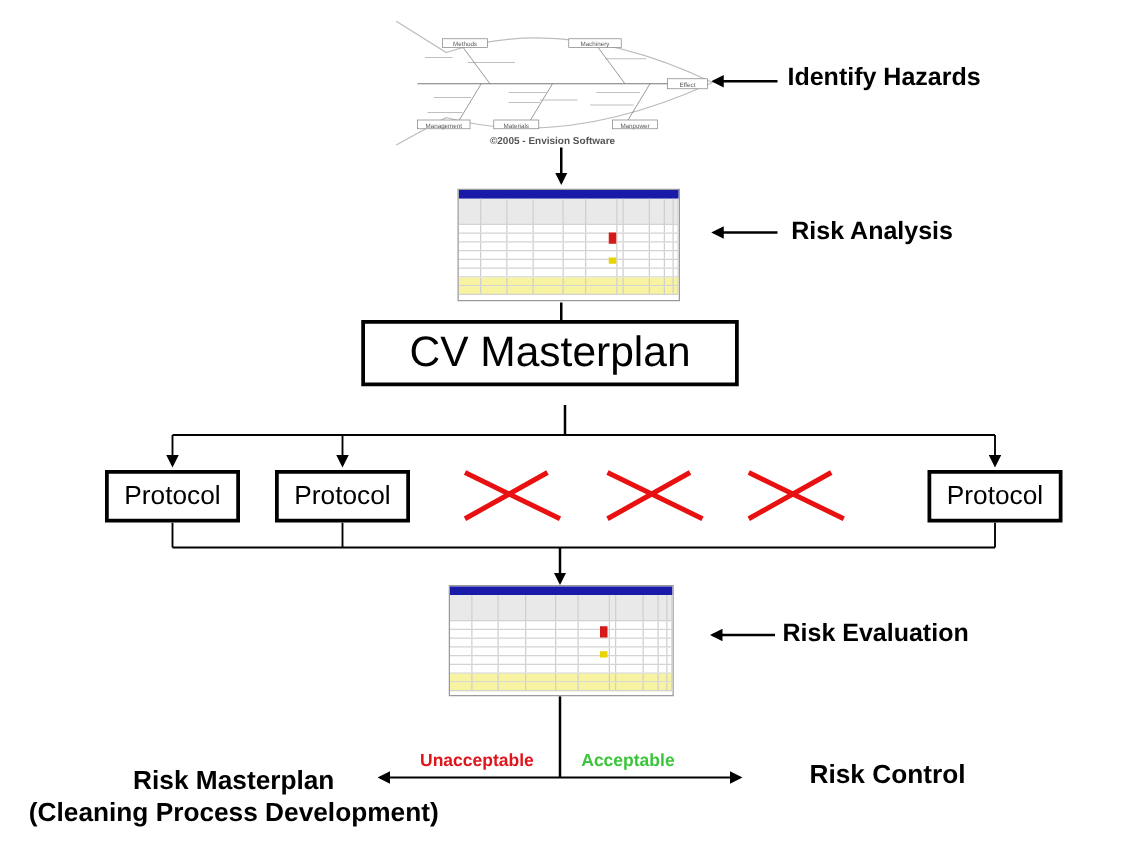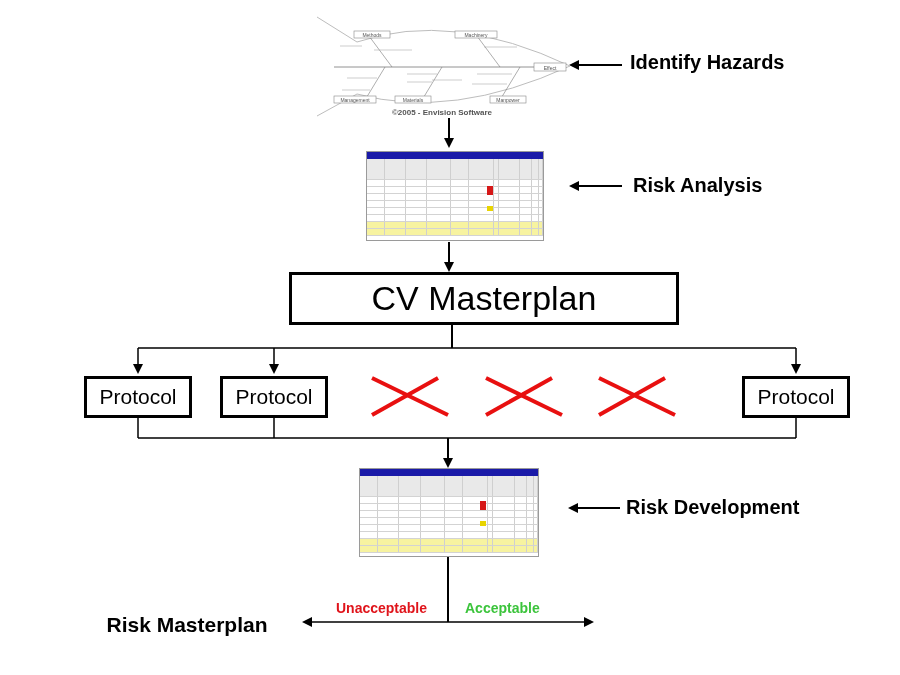--- a/index.html
+++ b/index.html
@@ -230,21 +230,21 @@
       <div class="cell" style="width: 12%;"></div>
       <div class="cell" style="width: 7%;"></div>
       <div class="cell" style="width: 4%;"></div>
       <div class="cell" style="width: 2%;"></div>
     </div>
   <div class="mark" style="left:120px;top:34px;height:9px;background:#d61818;"></div>
   <div class="mark" style="left:120px;top:54px;height:5px;background:#e8d400;"></div>
 </div>
 <div class="abs label-bold" style="left:633px;top:174px;">Risk Analysis</div>
 
-<div class="box master" style="left:289px;top:272px;width:390px;height:53px;">
+<div class="box master" style="left:289px;top:256px;width:302px;height:53px;">
   <span>CV Masterplan</span>
 </div>
 
 <div class="box" style="left:84px;top:376px;width:108px;height:42px;">
   <span>Protocol</span>
 </div>
 <div class="box" style="left:220px;top:376px;width:108px;height:42px;">
   <span>Protocol</span>
 </div>
 <svg class="abs" style="left:370px;top:375px;" width="80" height="42" viewBox="0 0 80 42">
@@ -378,22 +378,24 @@
       <div class="cell" style="width: 14%;"></div>
       <div class="cell" style="width: 3%;"></div>
       <div class="cell" style="width: 12%;"></div>
       <div class="cell" style="width: 7%;"></div>
       <div class="cell" style="width: 4%;"></div>
       <div class="cell" style="width: 2%;"></div>
     </div>
   <div class="mark" style="left:120px;top:32px;height:9px;background:#d61818;"></div>
   <div class="mark" style="left:120px;top:52px;height:5px;background:#e8d400;"></div>
 </div>
-<div class="abs label-bold" style="left:626px;top:496px;">Risk Development</div>
+<div class="abs label-bold" style="left:626px;top:496px;">Risk Evaluation</div>
 
 <div class="abs branch" style="left:336px;top:600px;color:#e0141b;">Unacceptable</div>
 <div class="abs branch" style="left:465px;top:600px;color:#3cc43c;">Acceptable</div>
 
 <div class="abs outcome" style="left:22px;top:612px;width:330px;">
   <div>Risk Masterplan</div>
+  <div>(Cleaning Process Development)</div>
 </div>
 <div class="abs outcome" style="left:600px;top:607px;width:220px;">
+  <div>Risk Control</div>
 </div>
 
 </body></html>

